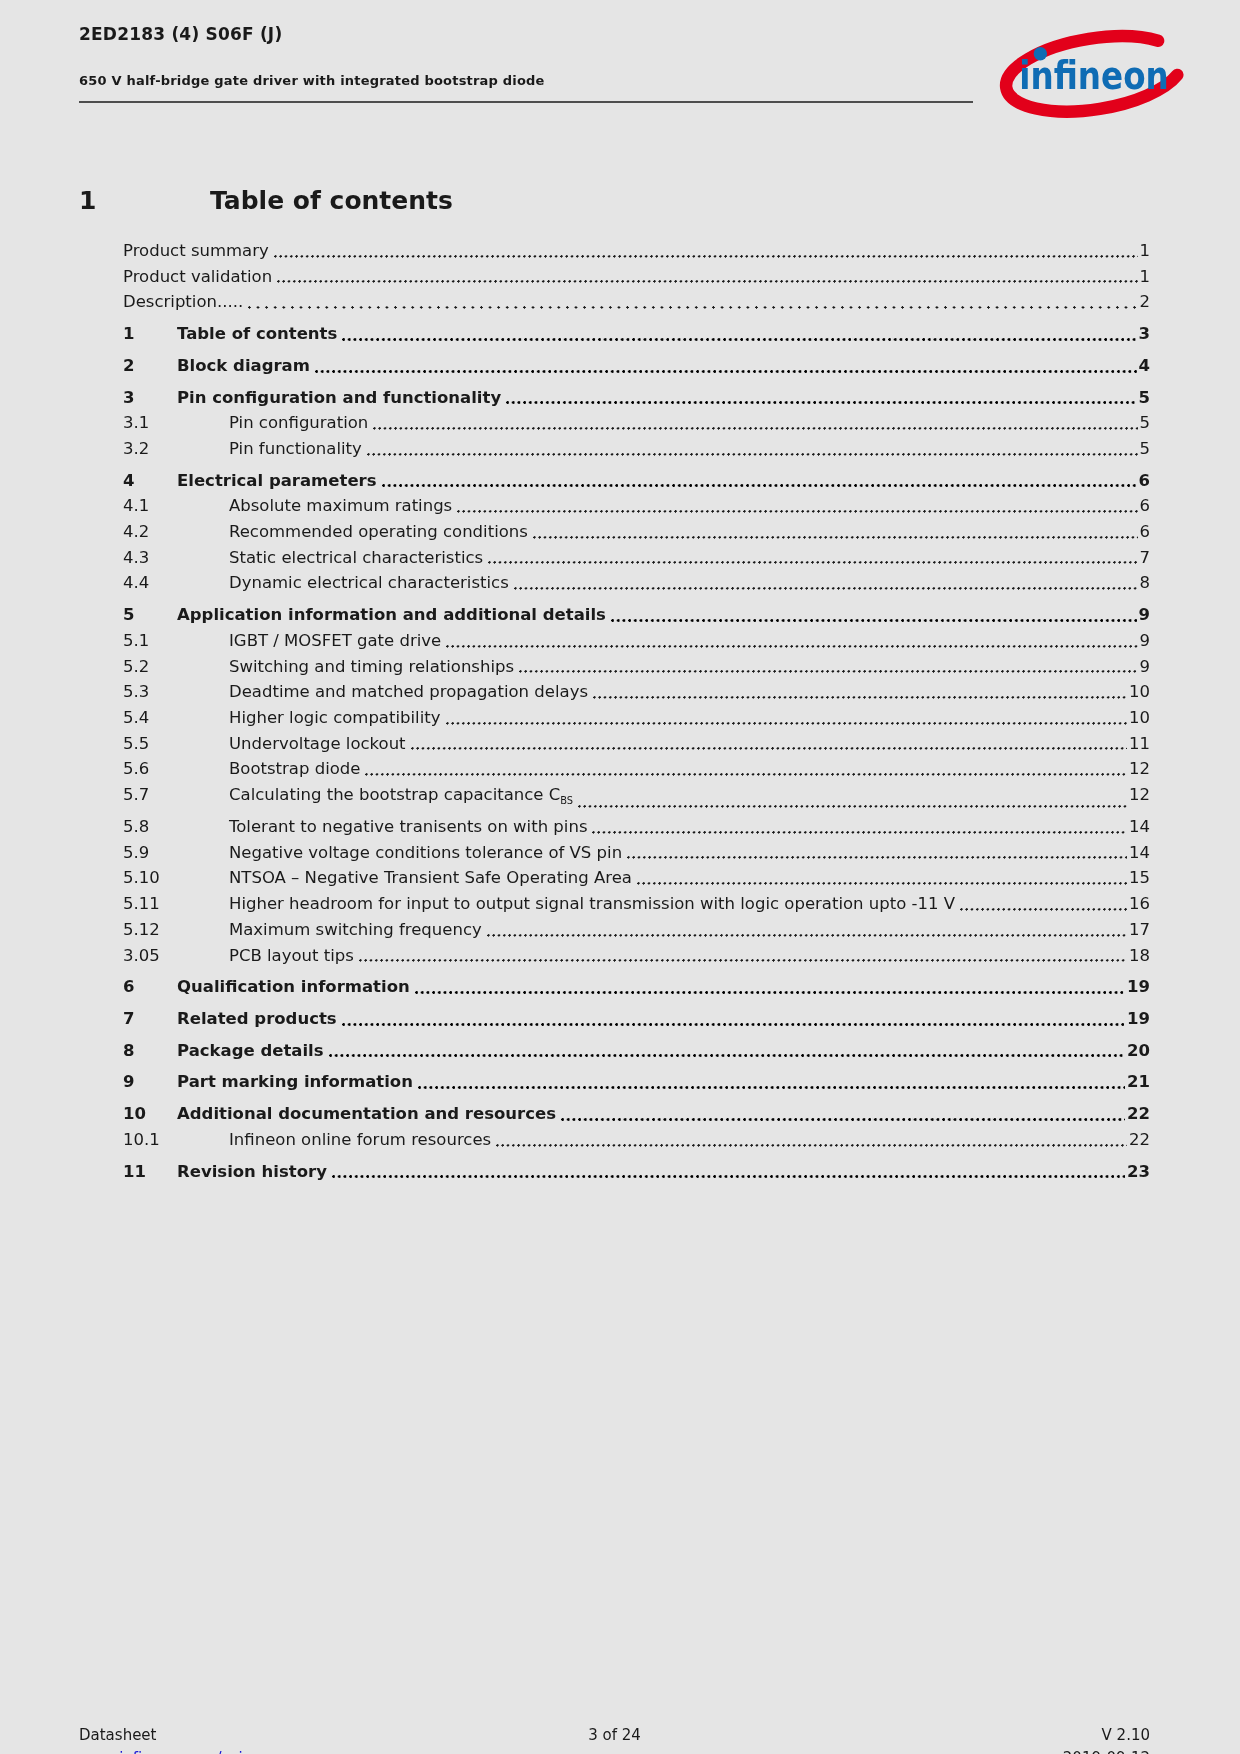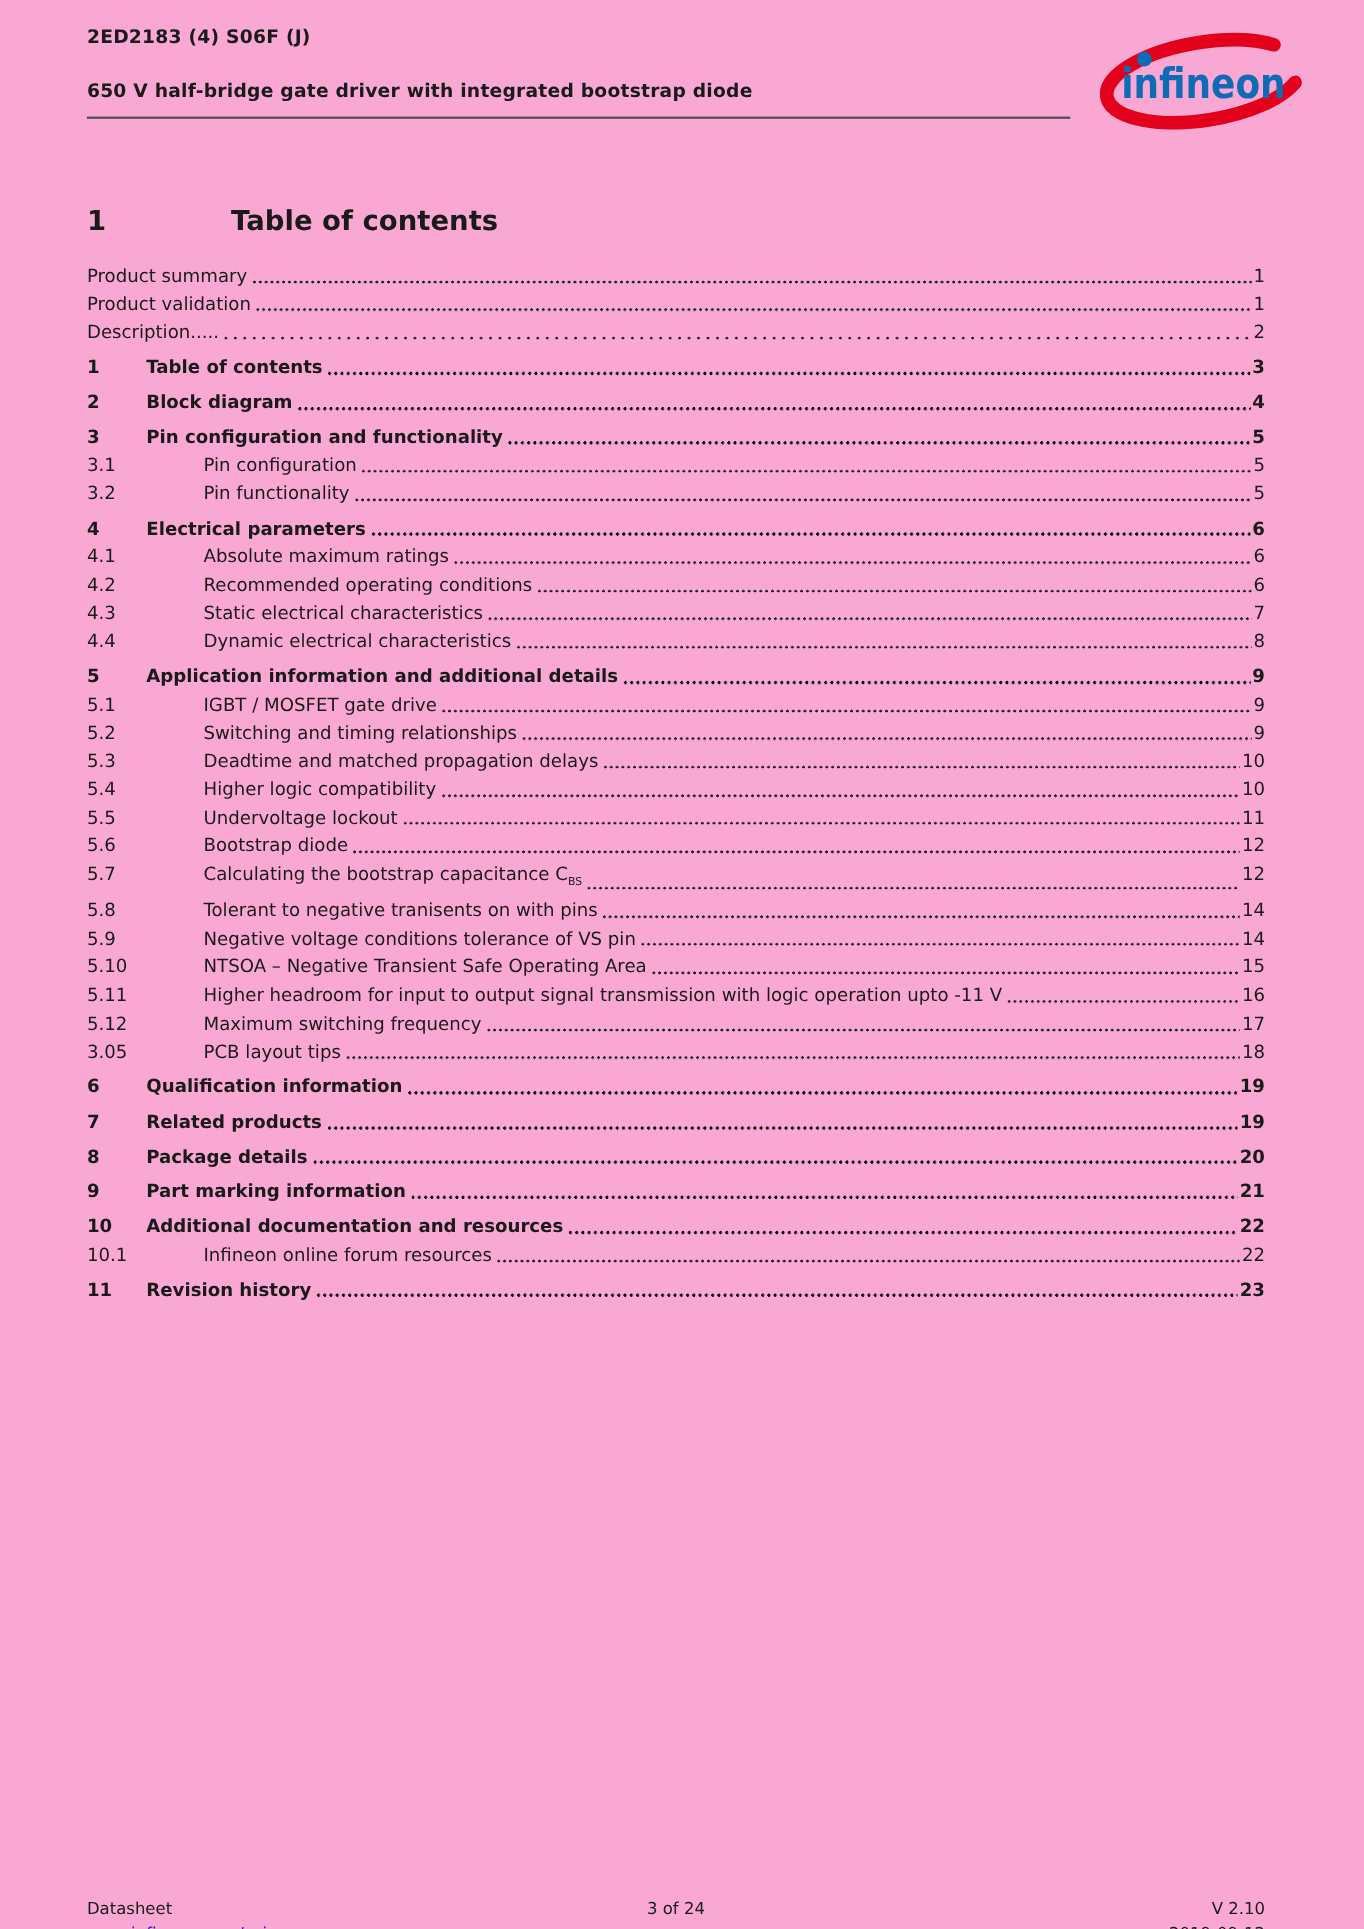--- a/index.html
+++ b/index.html
@@ -5,38 +5,38 @@
   * { margin: 0; padding: 0; box-sizing: border-box; }
   html, body { background: #ffffff; }
   body {
     font-family: "DejaVu Sans", "Liberation Sans", sans-serif;
     color: #1a1a1a;
   }
   .page {
     position: relative;
     width: 1240px;
     height: 1754px;
-    background: #f9a8d4;
+    background: #e5e5e5;
     overflow: hidden;
   }
 
   
   .doc-header { position: absolute; left: 79px; top: 24px; width: 894px; }
   .doc-number { font-size: 17px; font-weight: 700; letter-spacing: 0.2px; }
-  .doc-title  { margin-top: 29px; font-size: 17px; font-weight: 700; letter-spacing: 0.2px; }
+  .doc-title  { margin-top: 29px; font-size: 13px; font-weight: 700; letter-spacing: 0.2px; }
   .header-rule { margin-top: 13px; width: 894px; border: none; border-top: 2px solid #4d4d4d; }
 
   .logo { position: absolute; left: 998px; top: 26px; width: 192px; height: 92px; }
 
   
   .toc { position: absolute; left: 79px; top: 186px; width: 1071px; }
   .toc-heading { display: flex; font-size: 25px; font-weight: 700; }
   .toc-heading .hnum { width: 131px; flex: 0 0 auto; }
 
-  .toc-rows { margin-top: 23px; }
+  .toc-rows { margin-top: 23px; margin-left: 44px; }
   .row {
     display: flex;
     align-items: baseline;
     font-size: 16.5px;
     line-height: 25.7px;
     color: #1a1a1a;
   }
   .row.h1 { font-weight: 700; margin-top: 6px; }
   .row .num { flex: 0 0 auto; }
   .row.h1 .num { width: 54px; }

